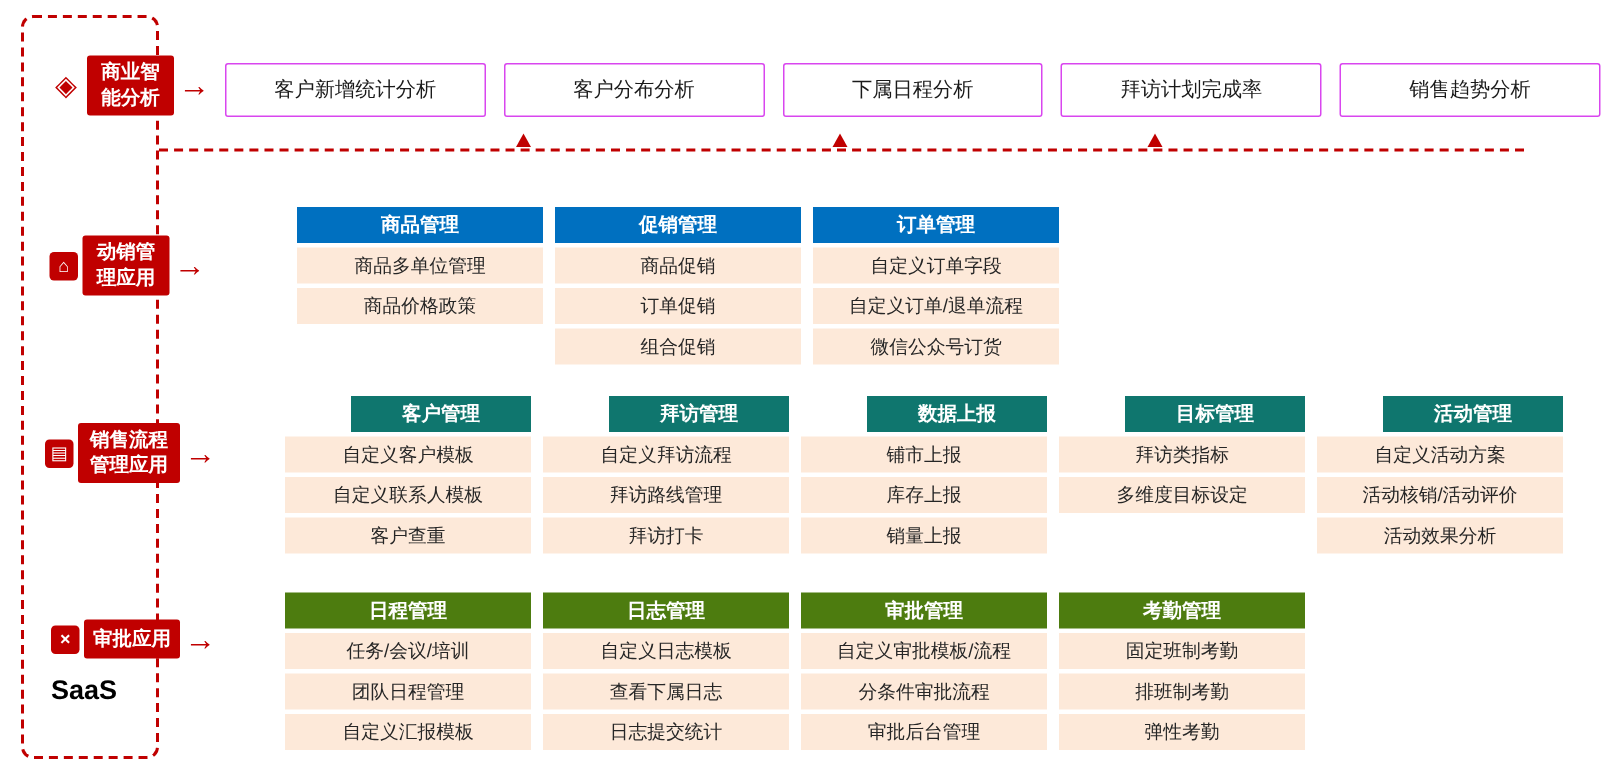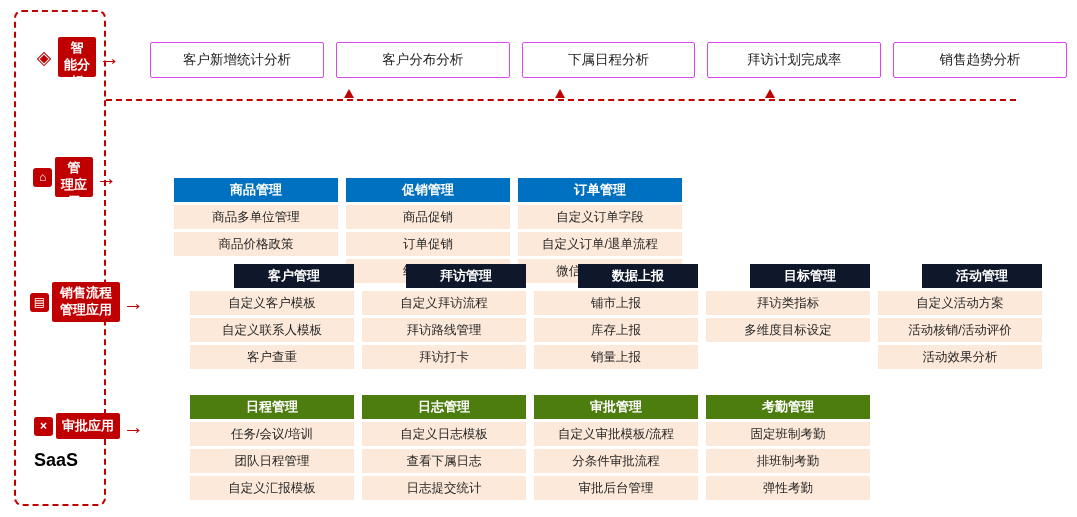--- a/index.html
+++ b/index.html
@@ -21,50 +21,50 @@
   .icon-glyph{color:#C00000;font-size:19px;width:22px;text-align:center;flex:0 0 22px;}
   .icon-badge{
     width:19px;height:19px;flex:0 0 19px;background:#C00000;border-radius:3px;
     color:#fff;font-size:12px;font-weight:bold;display:flex;align-items:center;justify-content:center;
   }
   .red-label{
     background:#C00000;color:#fff;font-weight:bold;font-size:13px;line-height:1.3;
     border-radius:2px;display:flex;flex-direction:column;align-items:center;justify-content:center;
     text-align:center;
   }
-  .lab2{width:38px;height:40px;}
+  .lab2{width:58px;height:40px;}
   .lab3{width:68px;height:40px;}
   .lab1line{width:64px;height:26px;}
   .arrow-right{color:#C00000;font-size:21px;font-weight:bold;line-height:1;}
   .saas-text{position:absolute;left:34px;top:450px;font-size:18px;font-weight:bold;color:#000;}
   
   .bi-row{position:absolute;left:150px;top:42px;width:917px;display:flex;gap:12px;}
   .bi-box{
     flex:1;height:36px;border:1px solid #d946ef;border-radius:2px;background:#fff;
     display:flex;align-items:center;justify-content:center;font-size:13.5px;box-sizing:border-box;
   }
   
   .dashed-hline{position:absolute;left:106px;top:99px;width:910px;border-top:2px dashed #C00000;}
   .up-arrow{
     position:absolute;top:89px;width:0;height:0;
     border-left:5px solid transparent;border-right:5px solid transparent;border-bottom:9px solid #C00000;
   }
   .ua1{left:344px;} .ua2{left:555px;} .ua3{left:765px;}
   
   .sec{position:absolute;display:grid;column-gap:8px;}
-  .secA{left:174px;top:138px;width:508px;grid-template-columns:repeat(3,1fr);margin-top:40px;}
+  .secA{left:198px;top:138px;width:508px;grid-template-columns:repeat(3,1fr);}
   .secB{left:190px;top:264px;width:852px;grid-template-columns:repeat(5,1fr);}
   .secC{left:190px;top:395px;width:680px;grid-template-columns:repeat(4,1fr);}
   .col{display:flex;flex-direction:column;gap:3px;}
   .hdr{
     height:24px;color:#fff;font-weight:bold;font-size:13px;
     display:flex;align-items:center;justify-content:center;
   }
   .hdr-blue{background:#0070C0;}
-  .hdr-green{background:#0f172a;margin-left:44px;}
+  .hdr-green{background:#0f766e;margin-left:44px;}
   .hdr-sky{background:#4d7c0f;}
   .cell{
     height:24px;background:#FDE9D9;font-size:12.5px;color:#262626;
     display:flex;align-items:center;justify-content:center;white-space:nowrap;
   }
 </style>
 </head>
 <body>
 
 <div class="canvas">

